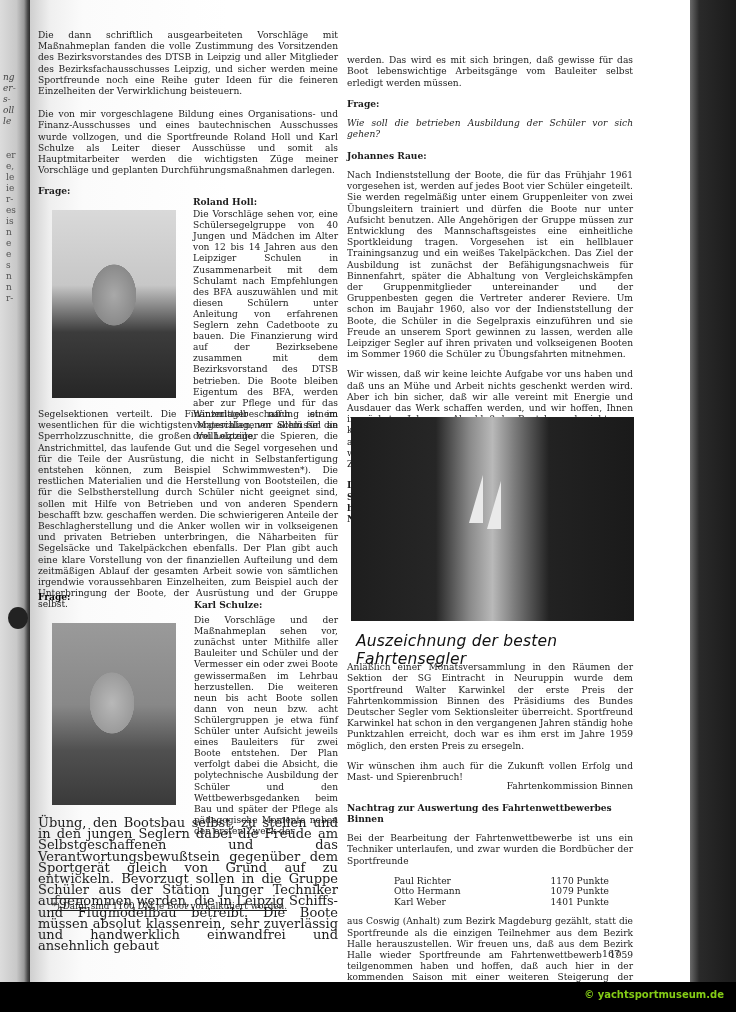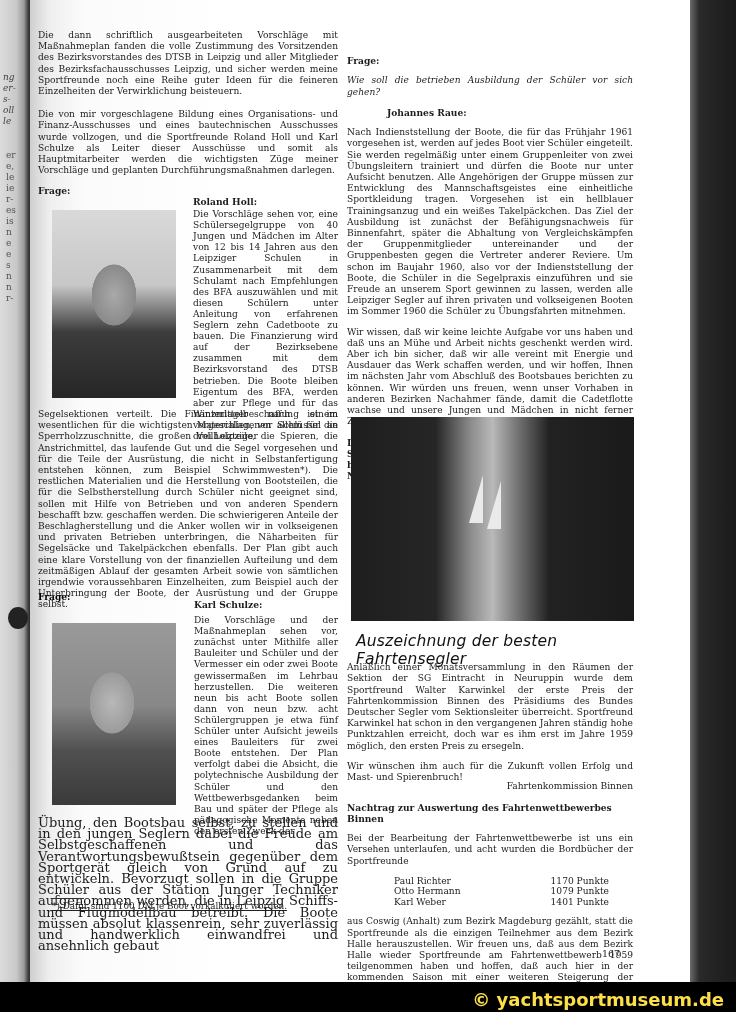--- a/index.html
+++ b/index.html
@@ -8,28 +8,28 @@
   .left-strip { position:absolute; left:0; top:0; width:30px; height:982px;
     background:linear-gradient(90deg,#dcdcdc 0%,#c8c8c8 55%,#9a9a9a 80%,#4a4a4a 92%,#2a2a2a 100%); }
   .left-strip .bleed { position:absolute; left:3px; top:72px; width:20px; font-size:9px; line-height:11px; color:#444; font-style:italic; font-family:"DejaVu Serif", serif; }
   .left-strip .bleed2 { position:absolute; left:6px; top:150px; width:18px; font-size:9px; line-height:11px; color:#555; font-family:"DejaVu Serif", serif; }
   .hole { position:absolute; left:8px; top:607px; width:20px; height:22px; border-radius:50%; background:#222; }
   .page { position:absolute; left:30px; top:0; width:660px; height:982px; background:#fff;
     background:linear-gradient(90deg,#cfcfcf 0%,#efefef 3%,#fbfbfb 8%,#fff 30%,#fff 100%); }
   .right-edge { position:absolute; left:690px; top:0; width:46px; height:982px;
     background:linear-gradient(90deg,#6a6a6a 0%,#2a2a2a 20%,#1a1a1a 100%); }
   .footer-bar { position:absolute; left:0; top:982px; width:736px; height:30px; background:#000; }
-  .copyright { position:absolute; right:12px; top:989px; color:#fde047; font-family:"DejaVu Sans", sans-serif; font-size:18px; font-weight:bold; }
+  .copyright { position:absolute; right:12px; top:989px; color:#84cc16; font-family:"DejaVu Sans", sans-serif; font-size:10px; font-weight:bold; }
 
   .col { position:absolute; font-size:9.1px; line-height:11.2px; color:#1c1c1c; text-align:justify; }
   .col p { margin:0; }
   .col-left { left:38px; top:30px; width:300px; }
   .frage { font-weight:bold; margin-top:9px !important; }
   .question { font-style:italic; }
-  .speaker { font-weight:bold;margin-left:40px; }
+  .speaker { font-weight:bold; }
   .bold-p { font-weight:bold; }
 
   .photo { position:absolute; background:#555; overflow:hidden; }
   .photo-holl { left:52px; top:210px; width:124px; height:188px;
     background:radial-gradient(ellipse 40px 55px at 62px 85px,#a9a9a9 0%,#8a8a8a 55%,transparent 56%),
       linear-gradient(180deg,#d9d9d9 0%,#c7c7c7 40%,#3c3c3c 65%,#262626 100%); }
   .photo-schulze { left:52px; top:623px; width:124px; height:182px;
     background:radial-gradient(ellipse 40px 55px at 60px 80px,#b8b8b8 0%,#9b9b9b 55%,transparent 56%),
       linear-gradient(180deg,#9a9a9a 0%,#888 45%,#505050 70%,#3a3a3a 100%); }
   .photo-award { left:351px; top:417px; width:283px; height:204px;
@@ -84,40 +84,41 @@
 <div class="photo photo-schulze"></div>
 <div class="schulze-text">
   <p class="speaker" style="margin:0 0 3px 0;position:relative;top:-8px">Karl Schulze:</p>
   <p style="margin:-6px 0 0 0">Die Vorschläge und der Maßnahmeplan sehen vor, zunächst unter Mithilfe aller Bauleiter und Schüler und der Vermesser ein oder zwei Boote gewissermaßen im Lehrbau herzustellen. Die weiteren neun bis acht Boote sollen dann von neun bzw. acht Schülergruppen je etwa fünf Schüler unter Aufsicht jeweils eines Bauleiters für zwei Boote entstehen. Der Plan verfolgt dabei die Absicht, die polytechnische Ausbildung der Schüler und den Wettbewerbsgedanken beim Bau und später der Pflege als pädagogische Momente neben den ersten Zweck der</p>
 </div>
 <div class="schulze-cont">Übung, den Bootsbau selbst, zu stellen und in den jungen Seglern dabei die Freude am Selbstgeschaffenen und das Verantwortungsbewußtsein gegenüber dem Sportgerät gleich von Grund auf zu entwickeln. Bevorzugt sollen in die Gruppe Schüler aus der Station Junger Techniker aufgenommen werden, die in Leipzig Schiffs- und Flugmodellbau betreibt. Die Boote müssen absolut klassenrein, sehr zuverlässig und handwerklich einwandfrei und ansehnlich gebaut</div>
 <div class="footnote-rule"></div>
 <div class="footnote">*) Dafür sind 1100 DM je Boot vorkalkuliert worden.</div>
 
 <div class="right-top">
+  <p>werden. Das wird es mit sich bringen, daß gewisse für das Boot lebenswichtige Arbeitsgänge vom Bauleiter selbst erledigt werden müssen.</p>
   <p class="frage" style="margin-top:6px">Frage:</p>
   <p class="question">Wie soll die betrieben Ausbildung der Schüler vor sich gehen?</p>
   <p class="speaker">Johannes Raue:</p>
   <p>Nach Indienststellung der Boote, die für das Frühjahr 1961 vorgesehen ist, werden auf jedes Boot vier Schüler eingeteilt. Sie werden regelmäßig unter einem Gruppenleiter von zwei Übungsleitern trainiert und dürfen die Boote nur unter Aufsicht benutzen. Alle Angehörigen der Gruppe müssen zur Entwicklung des Mannschaftsgeistes eine einheitliche Sportkleidung tragen. Vorgesehen ist ein hellblauer Trainingsanzug und ein weißes Takelpäckchen. Das Ziel der Ausbildung ist zunächst der Befähigungsnachweis für Binnenfahrt, später die Abhaltung von Vergleichskämpfen der Gruppenmitglieder untereinander und der Gruppenbesten gegen die Vertreter anderer Reviere. Um schon im Baujahr 1960, also vor der Indienststellung der Boote, die Schüler in die Segelpraxis einzuführen und sie Freude an unserem Sport gewinnen zu lassen, werden alle Leipziger Segler auf ihren privaten und volkseigenen Booten im Sommer 1960 die Schüler zu Übungsfahrten mitnehmen.</p>
   <p>Wir wissen, daß wir keine leichte Aufgabe vor uns haben und daß uns an Mühe und Arbeit nichts geschenkt werden wird. Aber ich bin sicher, daß wir alle vereint mit Energie und Ausdauer das Werk schaffen werden, und wir hoffen, Ihnen im nächsten Jahr vom Abschluß des Bootsbaues berichten zu können. Wir würden uns freuen, wenn unser Vorhaben in anderen Bezirken Nachahmer fände, damit die Cadetflotte wachse und unsere Jungen und Mädchen in nicht ferner Zukunft vielfältige und starke auswärtige Konkurrenz finden.</p>
   <p class="bold-p" style="margin-top:5px">Die Redaktion „Der Segelsport“ wünscht den Leipziger Seglern für ihr beispielhaftes Vorhaben viel Erfolg und hofft, daß es auch in den anderen Bezirken viele Nachahmer finden wird.</p>
 </div>
 
 <div class="photo photo-award">
   <div class="sail" style="left:118px;top:58px"></div>
   <div class="sail" style="left:136px;top:64px"></div>
 </div>
 
 <div class="headline">Auszeichnung der besten Fahrtensegler</div>
 <div class="award-text">
   <p>Anläßlich einer Monatsversammlung in den Räumen der Sektion der SG Eintracht in Neuruppin wurde dem Sportfreund Walter Karwinkel der erste Preis der Fahrtenkommission Binnen des Präsidiums des Bundes Deutscher Segler vom Sektionsleiter überreicht. Sportfreund Karwinkel hat schon in den vergangenen Jahren ständig hohe Punktzahlen erreicht, doch war es ihm erst im Jahre 1959 möglich, den ersten Preis zu ersegeln.</p>
   <p>Wir wünschen ihm auch für die Zukunft vollen Erfolg und Mast- und Spierenbruch!</p>
   <p class="signature" style="margin-top:-11px">Fahrtenkommission Binnen</p>
   <p class="bold-p" style="margin-top:5px;text-align:left">Nachtrag zur Auswertung des Fahrtenwettbewerbes Binnen</p>
-  <p style="margin-top:3px">Bei der Bearbeitung der Fahrtenwettbewerbe ist uns ein Versehen unterlaufen, und acht wurden die Bordbücher der Sportfreunde</p>
+  <p style="margin-top:3px">Bei der Bearbeitung der Fahrtenwettbewerbe ist uns ein Techniker unterlaufen, und zwar wurden die Bordbücher der Sportfreunde</p>
   <table class="points-table">
     <tbody>
         <tr>
           <td>Paul Richter</td>
           <td class="pts">1170 Punkte</td>
         </tr>
     <tr>
           <td>Otto Hermann</td>
           <td class="pts">1079 Punkte</td>
         </tr>

